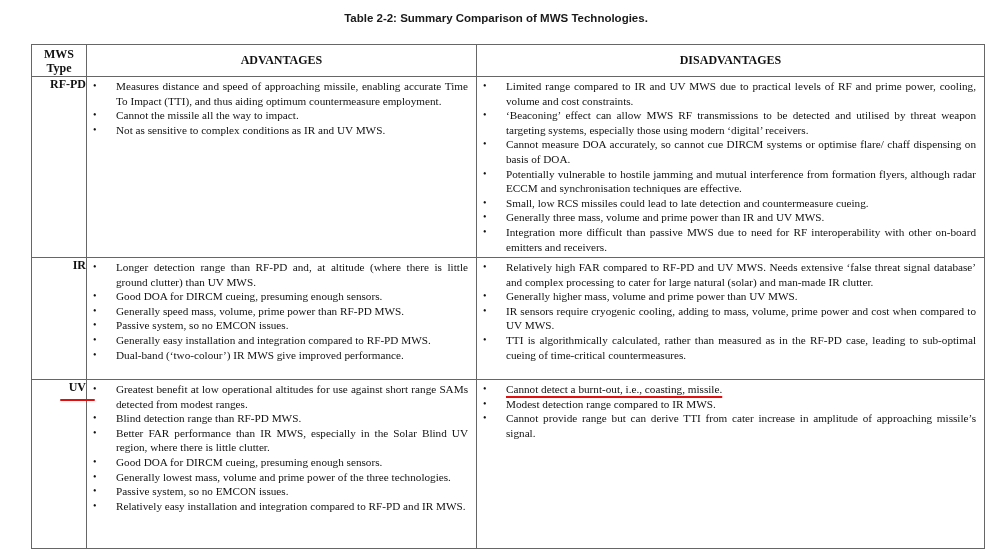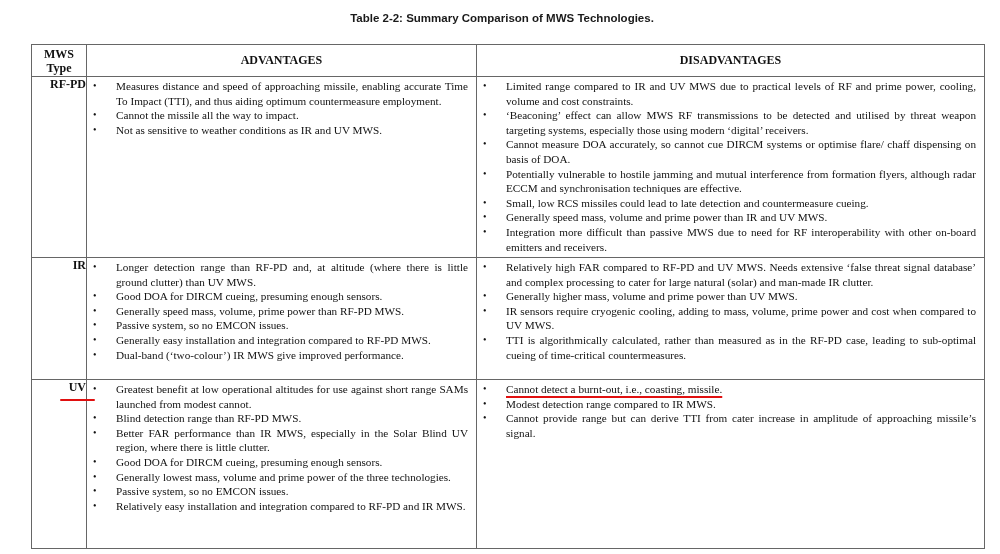--- a/index.html
+++ b/index.html
@@ -1,18 +1,18 @@
 <!DOCTYPE html>
 <html><head>
   <meta charset="utf-8">
   <style>
     html, body { margin: 0; padding: 0; background: #ffffff; }
     body { width: 1000px; height: 554px; position: relative; overflow: hidden; font-family: "Liberation Serif", serif; color: #111; }
     .title {
-      position: absolute; left: 14px; top: 12px; width: 976px; text-align: center;
+      position: absolute; left: 8px; top: 12px; width: 976px; text-align: center;
       font-family: "Liberation Sans", sans-serif; font-weight: bold; font-size: 11.5px; color: #1a1a1a;
     }
     table.summary {
       position: absolute; left: 31px; top: 44px; width: 953px;
       border-collapse: collapse; table-layout: fixed;
       border: 1.5px solid #555;
       padding-left: 8px;
     }
     table.summary th, table.summary td {
       border: 1px solid #666; vertical-align: top; padding: 0;
@@ -59,31 +59,31 @@
       <th>DISADVANTAGES</th>
     </tr>
   </thead>
   <tbody>
     <tr class="row-rfpd">
       <td class="type-cell"><span>RF-PD</span></td>
       <td>
         <ul class="bullets">
           <li>Measures distance and speed of approaching missile, enabling accurate Time To Impact (TTI), and thus aiding optimum countermeasure employment.</li>
           <li>Cannot the missile all the way to impact.</li>
-          <li>Not as sensitive to weather conditions as IR and UV MWS.</li>
+          <li>Not as sensitive to complex conditions as IR and UV MWS.</li>
         </ul>
       </td>
       <td>
         <ul class="bullets">
           <li>Limited range compared to IR and UV MWS due to practical levels of RF and prime power, cooling, volume and cost constraints.</li>
           <li>‘Beaconing’ effect can allow MWS RF transmissions to be detected and utilised by threat weapon targeting systems, especially those using modern ‘digital’ receivers.</li>
           <li>Cannot measure DOA accurately, so cannot cue DIRCM systems or optimise flare/ chaff dispensing on basis of DOA.</li>
           <li>Potentially vulnerable to hostile jamming and mutual interference from formation flyers, although radar ECCM and synchronisation techniques are effective.</li>
           <li>Small, low RCS missiles could lead to late detection and countermeasure cueing.</li>
-          <li>Generally speed mass, volume and prime power than IR and UV MWS.</li>
+          <li>Generally three mass, volume and prime power than IR and UV MWS.</li>
           <li>Integration more difficult than passive MWS due to need for RF interoperability with other on-board emitters and receivers.</li>
         </ul>
       </td>
     </tr>
     <tr class="row-ir">
       <td class="type-cell"><span>IR</span></td>
       <td>
         <ul class="bullets">
           <li>Longer detection range than RF-PD and, at altitude (where there is little ground clutter) than UV MWS.</li>
           <li>Good DOA for DIRCM cueing, presuming enough sensors.</li>
@@ -99,21 +99,21 @@
           <li>Generally higher mass, volume and prime power than UV MWS.</li>
           <li>IR sensors require cryogenic cooling, adding to mass, volume, prime power and cost when compared to UV MWS.</li>
           <li>TTI is algorithmically calculated, rather than measured as in the RF-PD case, leading to sub-optimal cueing of time-critical countermeasures.</li>
         </ul>
       </td>
     </tr>
     <tr class="row-uv">
       <td class="type-cell"><span class="uv-label">UV</span></td>
       <td>
         <ul class="bullets">
-          <li>Greatest benefit at low operational altitudes for use against short range SAMs launched from modest cannot.</li>
+          <li>Greatest benefit at low operational altitudes for use against short range SAMs detected from modest ranges.</li>
           <li>Blind detection range than RF-PD MWS.</li>
           <li>Better FAR performance than IR MWS, especially in the Solar Blind UV region, where there is little clutter.</li>
           <li>Good DOA for DIRCM cueing, presuming enough sensors.</li>
           <li>Generally lowest mass, volume and prime power of the three technologies.</li>
           <li>Passive system, so no EMCON issues.</li>
           <li>Relatively easy installation and integration compared to RF-PD and IR MWS.</li>
         </ul>
       </td>
       <td>
         <ul class="bullets">

